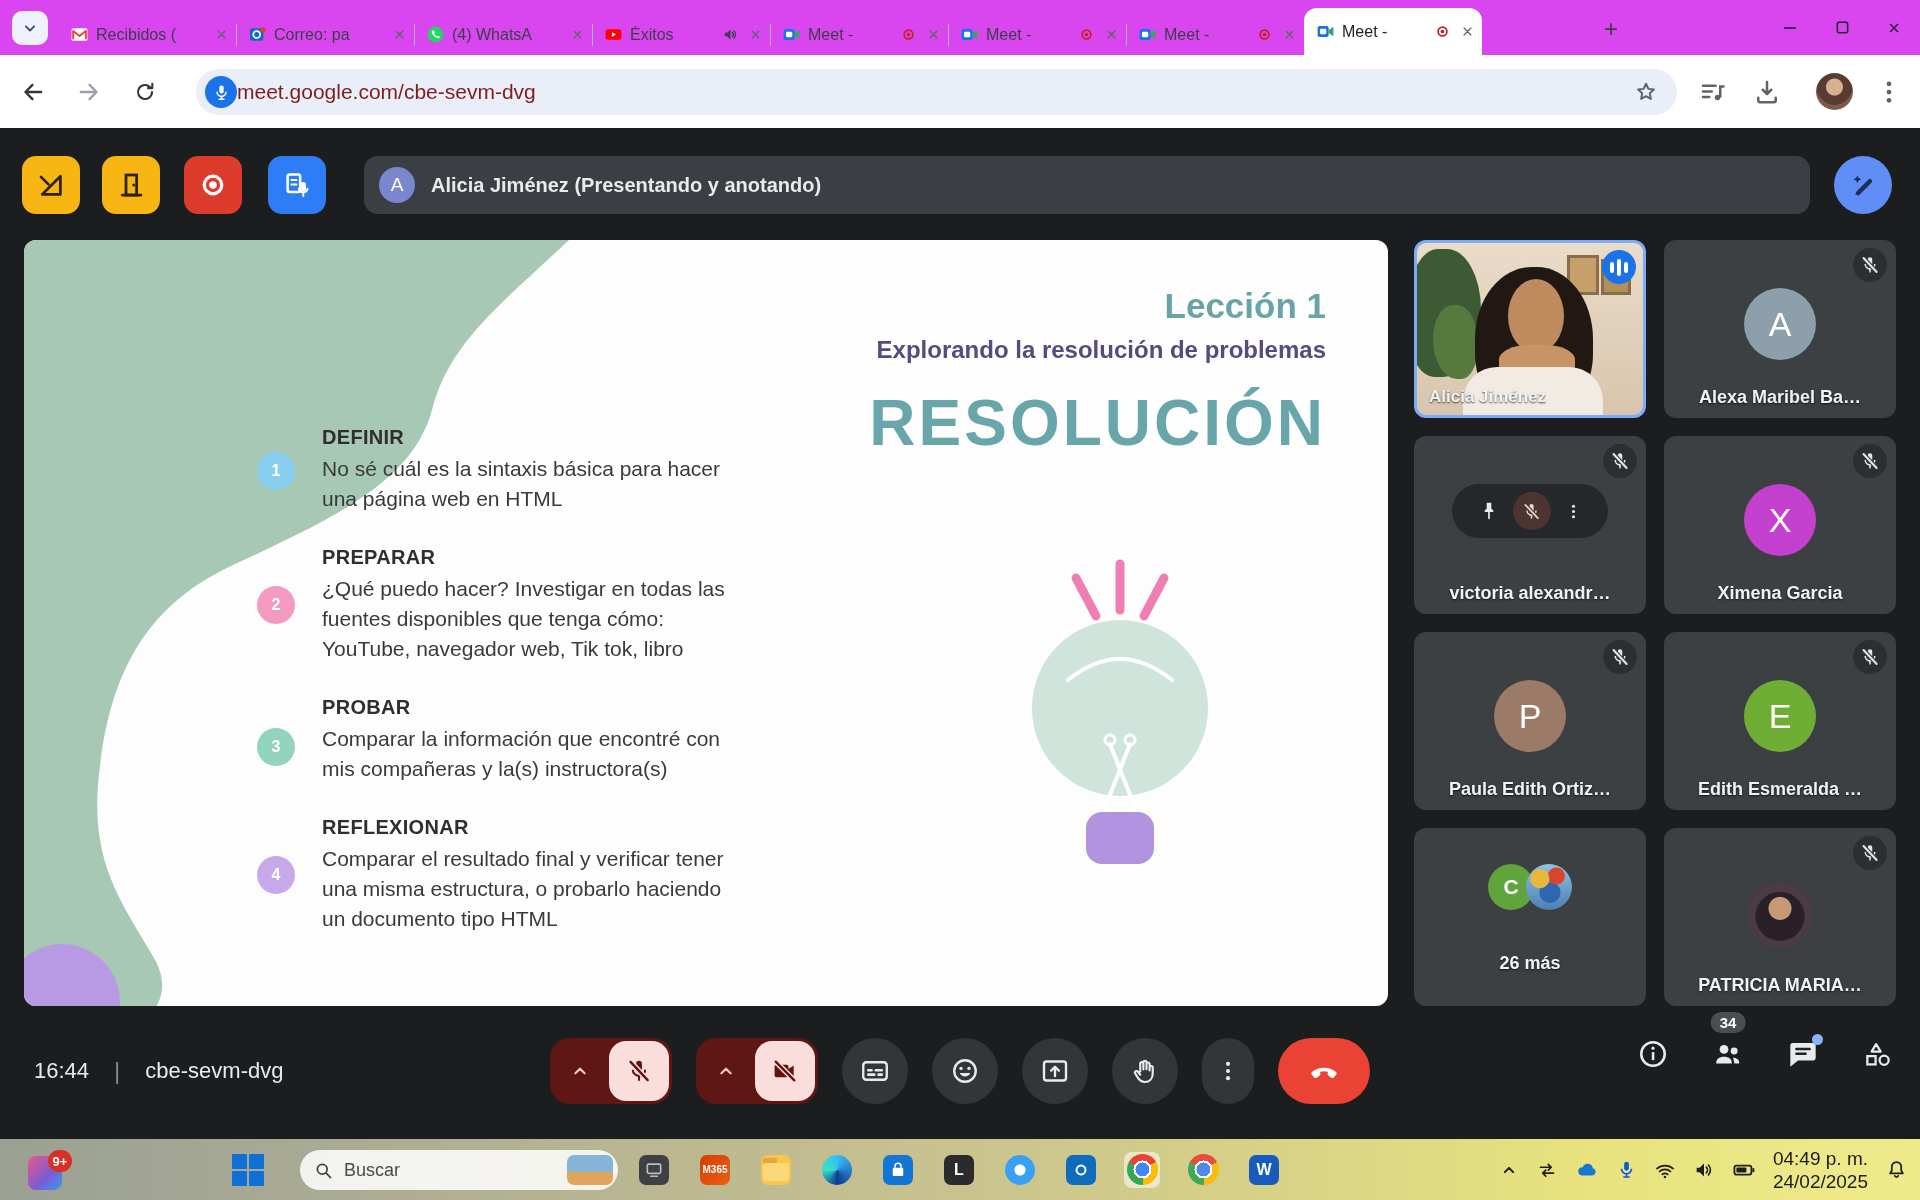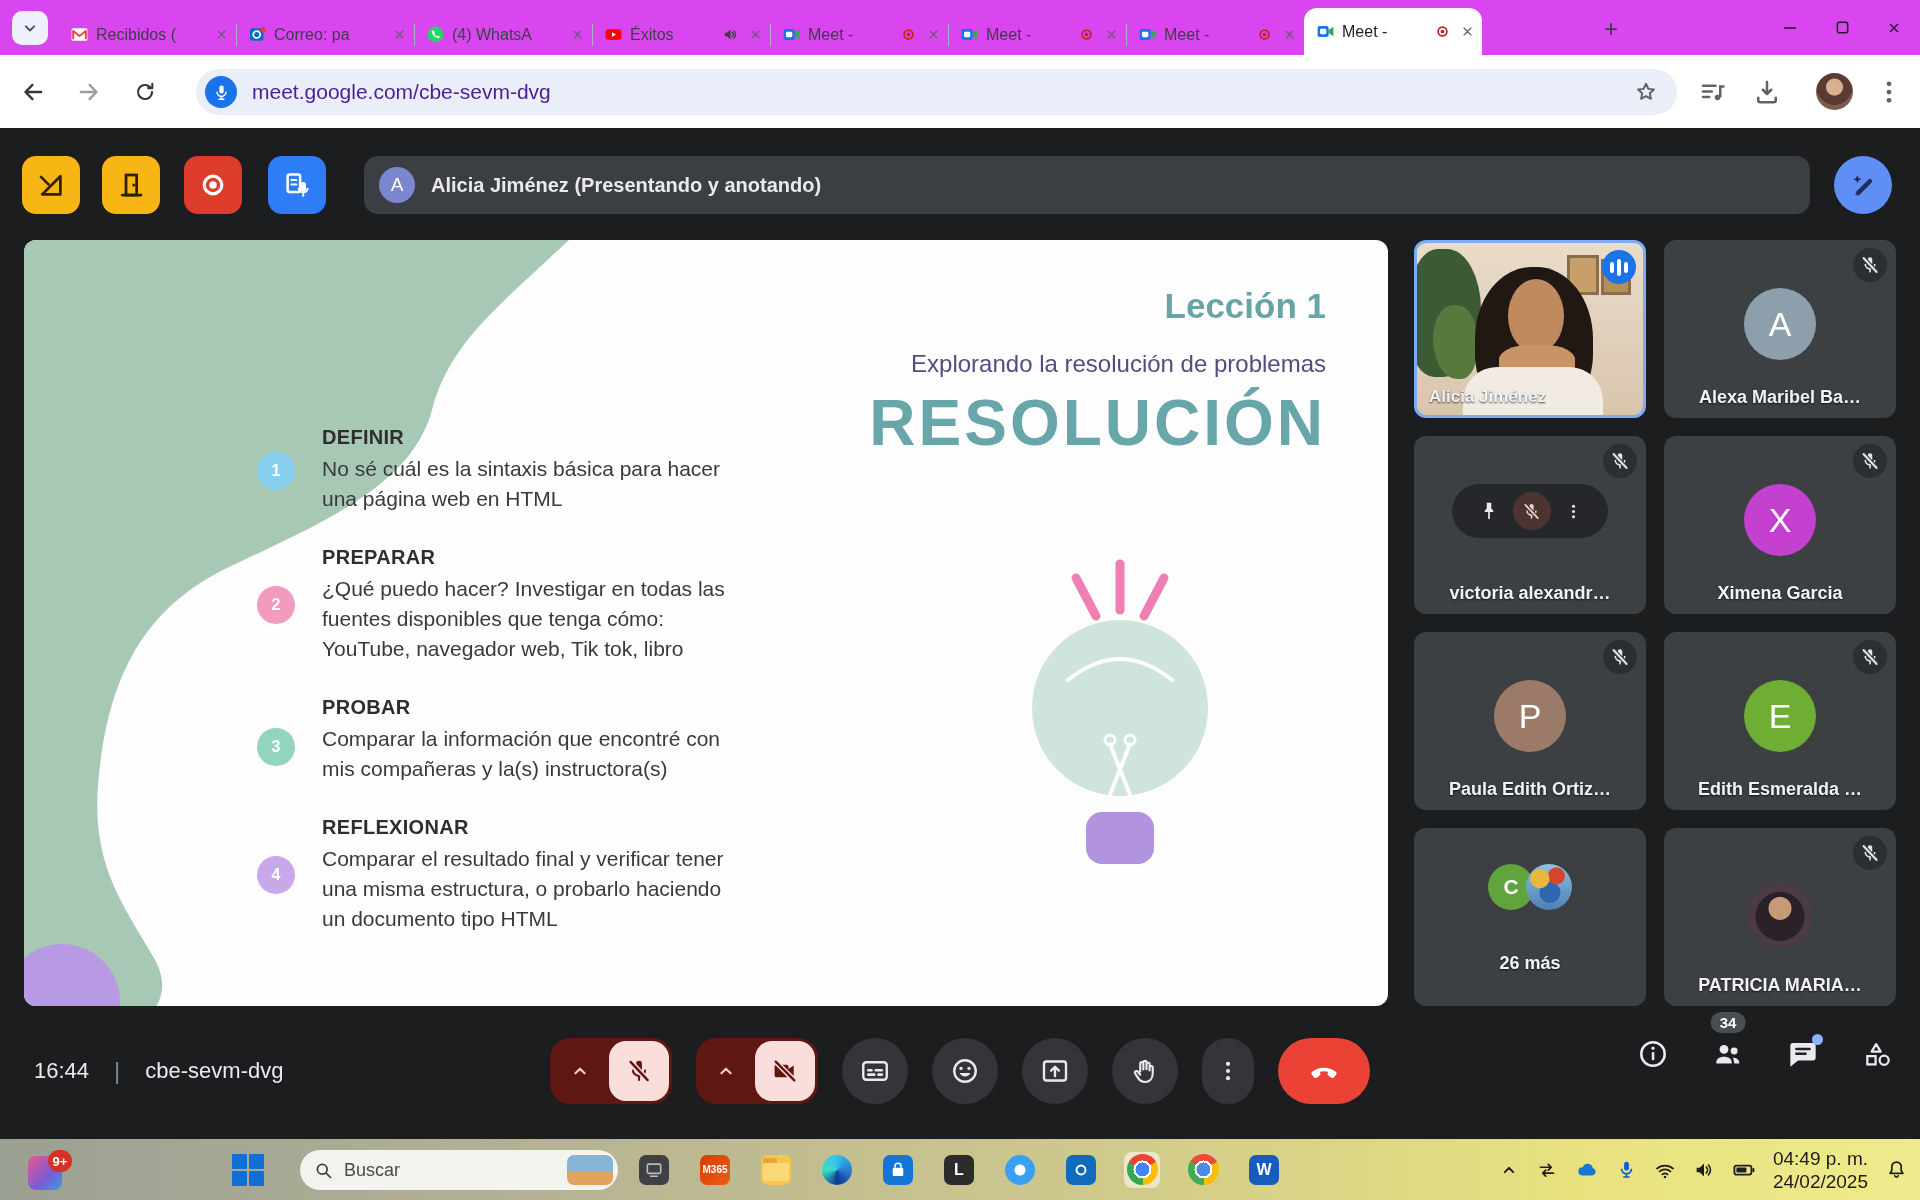--- a/index.html
+++ b/index.html
@@ -23,39 +23,39 @@
           display:flex;align-items:center;justify-content:center;font-size:24px;}
   .winbtns{position:absolute;right:0;top:0;height:55px;display:flex;}
   .winbtn{width:52px;height:55px;display:flex;align-items:center;justify-content:center;color:#1d1f24;}
 
   
   .toolbar{position:absolute;top:55px;left:0;right:0;height:73px;background:#fff;}
   .navbtn{position:absolute;top:16px;width:42px;height:42px;display:flex;align-items:center;justify-content:center;border-radius:50%;color:#35363a;}
   .urlpill{position:absolute;left:196px;top:14px;width:1481px;height:46px;border-radius:23px;background:#e9eef9;
            display:flex;align-items:center;}
   .micbadge{width:32px;height:32px;border-radius:50%;background:#1a73e8;margin-left:9px;display:flex;align-items:center;justify-content:center;color:#fff;}
-  .urltext{margin-left:15px;font-size:21px;color:#4c1d95;flex:1;}
+  .urltext{font-size:21px;color:#7f1d1d;flex:1;}
   .toolicon{position:absolute;top:22px;width:30px;height:30px;color:#5f6368;}
   .chromeavatar{position:absolute;left:1816px;top:18px;width:37px;height:37px;border-radius:50%;
      background:radial-gradient(circle at 50% 38%,#d9b08f 0 8px,#5a3b33 9px 60%,#7e5a4b 61%);}
 
   
   .extbtn{position:absolute;top:156px;width:58px;height:58px;border-radius:14px;display:flex;align-items:center;justify-content:center;}
   .presentpill{position:absolute;left:364px;top:156px;width:1446px;height:58px;border-radius:14px;background:#3b3e43;
                display:flex;align-items:center;}
   .presavatar{width:36px;height:36px;border-radius:50%;background:#7a87cf;color:#fff;font-size:19px;
               display:flex;align-items:center;justify-content:center;margin-left:15px;}
   .preslabel{margin-left:16px;color:#e8eaed;font-size:20px;font-weight:600;}
   .penbtn{position:absolute;left:1834px;top:156px;width:58px;height:58px;border-radius:50%;background:#5f8ef7;
           display:flex;align-items:center;justify-content:center;}
 
   
   .slide{position:absolute;left:24px;top:240px;width:1364px;height:766px;background:#fdfdfd;border-radius:12px;overflow:hidden;}
   .lesson{position:absolute;right:62px;top:46px;font-size:35px;font-weight:bold;color:#68a4a6;}
-  .subtitle{position:absolute;right:62px;top:110px;font-size:24px;color:#584a7e;}
+  .subtitle{position:absolute;right:62px;top:96px;font-size:24px;color:#584a7e;font-weight:bold;}
   .bigword{position:absolute;right:62px;top:146px;font-size:64px;font-weight:800;letter-spacing:3px;color:#68a6aa;}
   .step{position:absolute;left:233px;width:480px;}
   .stepnum{position:absolute;left:0;width:38px;height:38px;border-radius:50%;color:#fff;font-size:16px;font-weight:bold;
            display:flex;align-items:center;justify-content:center;}
   .steptexts{margin-left:65px;}
   .stepheading{font-size:20px;font-weight:600;color:#2e2e2e;margin-bottom:5px;letter-spacing:.3px;}
   .stepbody{font-size:21px;line-height:30px;color:#3a3a3a;max-width:445px;}
 
   
   .tiles{position:absolute;left:1414px;top:240px;width:482px;display:grid;

